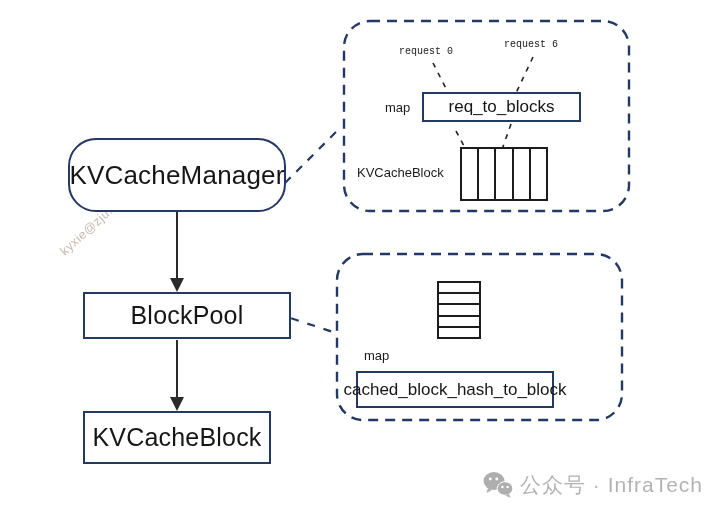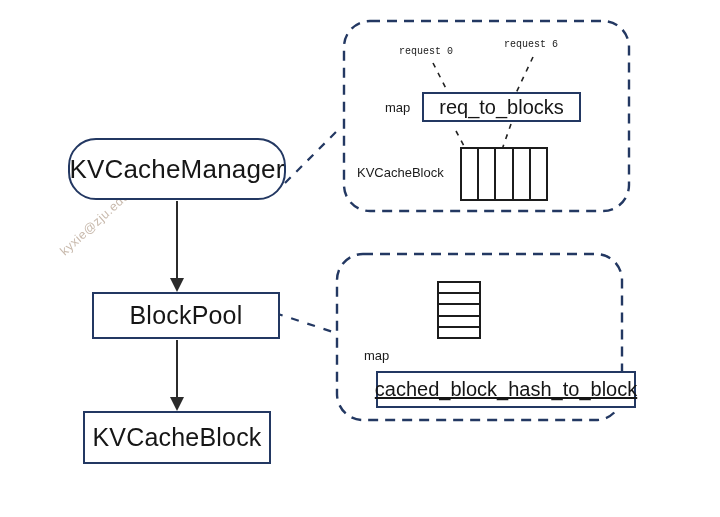--- a/index.html
+++ b/index.html
@@ -20,21 +20,21 @@
   }
   .node.rounded{border-radius:28px;border-width:2.5px;}
 
   .lbl{position:absolute;white-space:nowrap;color:#1b1b1b;}
   .lbl.s14{font-size:10px;font-family:Liberation Mono, monospace;}
   .lbl.s15{font-size:13px;}
 
   .mini-box{
     position:absolute;display:flex;align-items:center;justify-content:center;
     background:#ffffff;border:2px solid var(--navy,#233862);
-    font-size:20px;color:#161616;
+    font-size:17px;color:#161616;
   }
 
   .cell-row{position:absolute;display:flex;flex-direction:row;}
   .cell-row > div{flex:1;border:2px solid #1c1c1c;background:#fff;}
   .cell-row > div + div{margin-left:-2px;}
 
   .cell-stack{position:absolute;display:flex;flex-direction:column;}
   .cell-stack > div{flex:1;border:2px solid #1c1c1c;background:#fff;}
   .cell-stack > div + div{margin-top:-2px;}
 
@@ -71,24 +71,24 @@
     <polygon class="ink-fill" points="177,411 170,397 184,397"></polygon>
 
     <line x1="433" y1="63" x2="457" y2="110" class="ink-stroke" stroke-width="1.6" stroke-dasharray="5 6"></line>
     <line x1="533" y1="57" x2="509" y2="108" class="ink-stroke" stroke-width="1.6" stroke-dasharray="5 6"></line>
     <line x1="456" y1="131" x2="473" y2="163" class="ink-stroke" stroke-width="1.6" stroke-dasharray="5 6"></line>
     <line x1="511" y1="124" x2="498" y2="161" class="ink-stroke" stroke-width="1.6" stroke-dasharray="5 6"></line>
   </svg>
 
   <div class="watermark">kyxie@zju.edu.cn</div>
 
-  <div class="node rounded" style="left:68px;top:138px;width:218px;height:62px;font-size:26px;">
+  <div class="node rounded" style="left:68px;top:138px;width:218px;height:74px;font-size:26px;">
     <span>KVCacheManager</span>
   </div>
-  <div class="node" style="left:92px;top:292px;width:188px;height:47px;">
+  <div class="node" style="left:83px;top:292px;width:208px;height:47px;">
     <span>BlockPool</span>
   </div>
   <div class="node" style="left:83px;top:411px;width:188px;height:53px;">
     <span>KVCacheBlock</span>
   </div>
 
   <div class="lbl s14" style="left:399px;top:46px;">request 0</div>
   <div class="lbl s14" style="left:504px;top:39px;">request 6</div>
   <div class="lbl s15" style="left:385px;top:100px;">map</div>
   <div class="mini-box" style="left:422px;top:92px;width:159px;height:30px;">
@@ -104,18 +104,31 @@
     </div>
 
   <div class="cell-stack" style="left:437px;top:281px;width:44px;height:58px;">
       <div></div>
       <div></div>
       <div></div>
       <div></div>
       <div></div>
     </div>
   <div class="lbl s15" style="left:364px;top:348px;">map</div>
-  <div class="mini-box" style="left:376px;top:371px;width:260px;height:37px;text-decoration:underline;">
+  <div class="mini-box" style="left:356px;top:371px;width:198px;height:37px;">
     <span>cached_block_hash_to_block</span>
   </div>
 
+  <div class="footer">
+    <svg width="32" height="30" viewBox="0 0 32 30">
+      <ellipse cx="12" cy="11" rx="10.5" ry="9" fill="#aeaeae"></ellipse>
+      <path d="M6 18 L4.5 23 L10 20 Z" fill="#aeaeae"></path>
+      <circle cx="8.3" cy="9" r="1.4" fill="#ffffff"></circle>
+      <circle cx="14.8" cy="9" r="1.4" fill="#ffffff"></circle>
+      <ellipse cx="23" cy="18.5" rx="7.8" ry="6.8" fill="#aeaeae" stroke="#ffffff" stroke-width="1"></ellipse>
+      <path d="M27 24 L28.5 28 L23.5 25.4 Z" fill="#aeaeae"></path>
+      <circle cx="20.4" cy="17" r="1.2" fill="#ffffff"></circle>
+      <circle cx="25.6" cy="17" r="1.2" fill="#ffffff"></circle>
+    </svg>
+    <span class="txt">公众号 · InfraTech</span>
+  </div>
 
 </div>
 
 </body></html>

